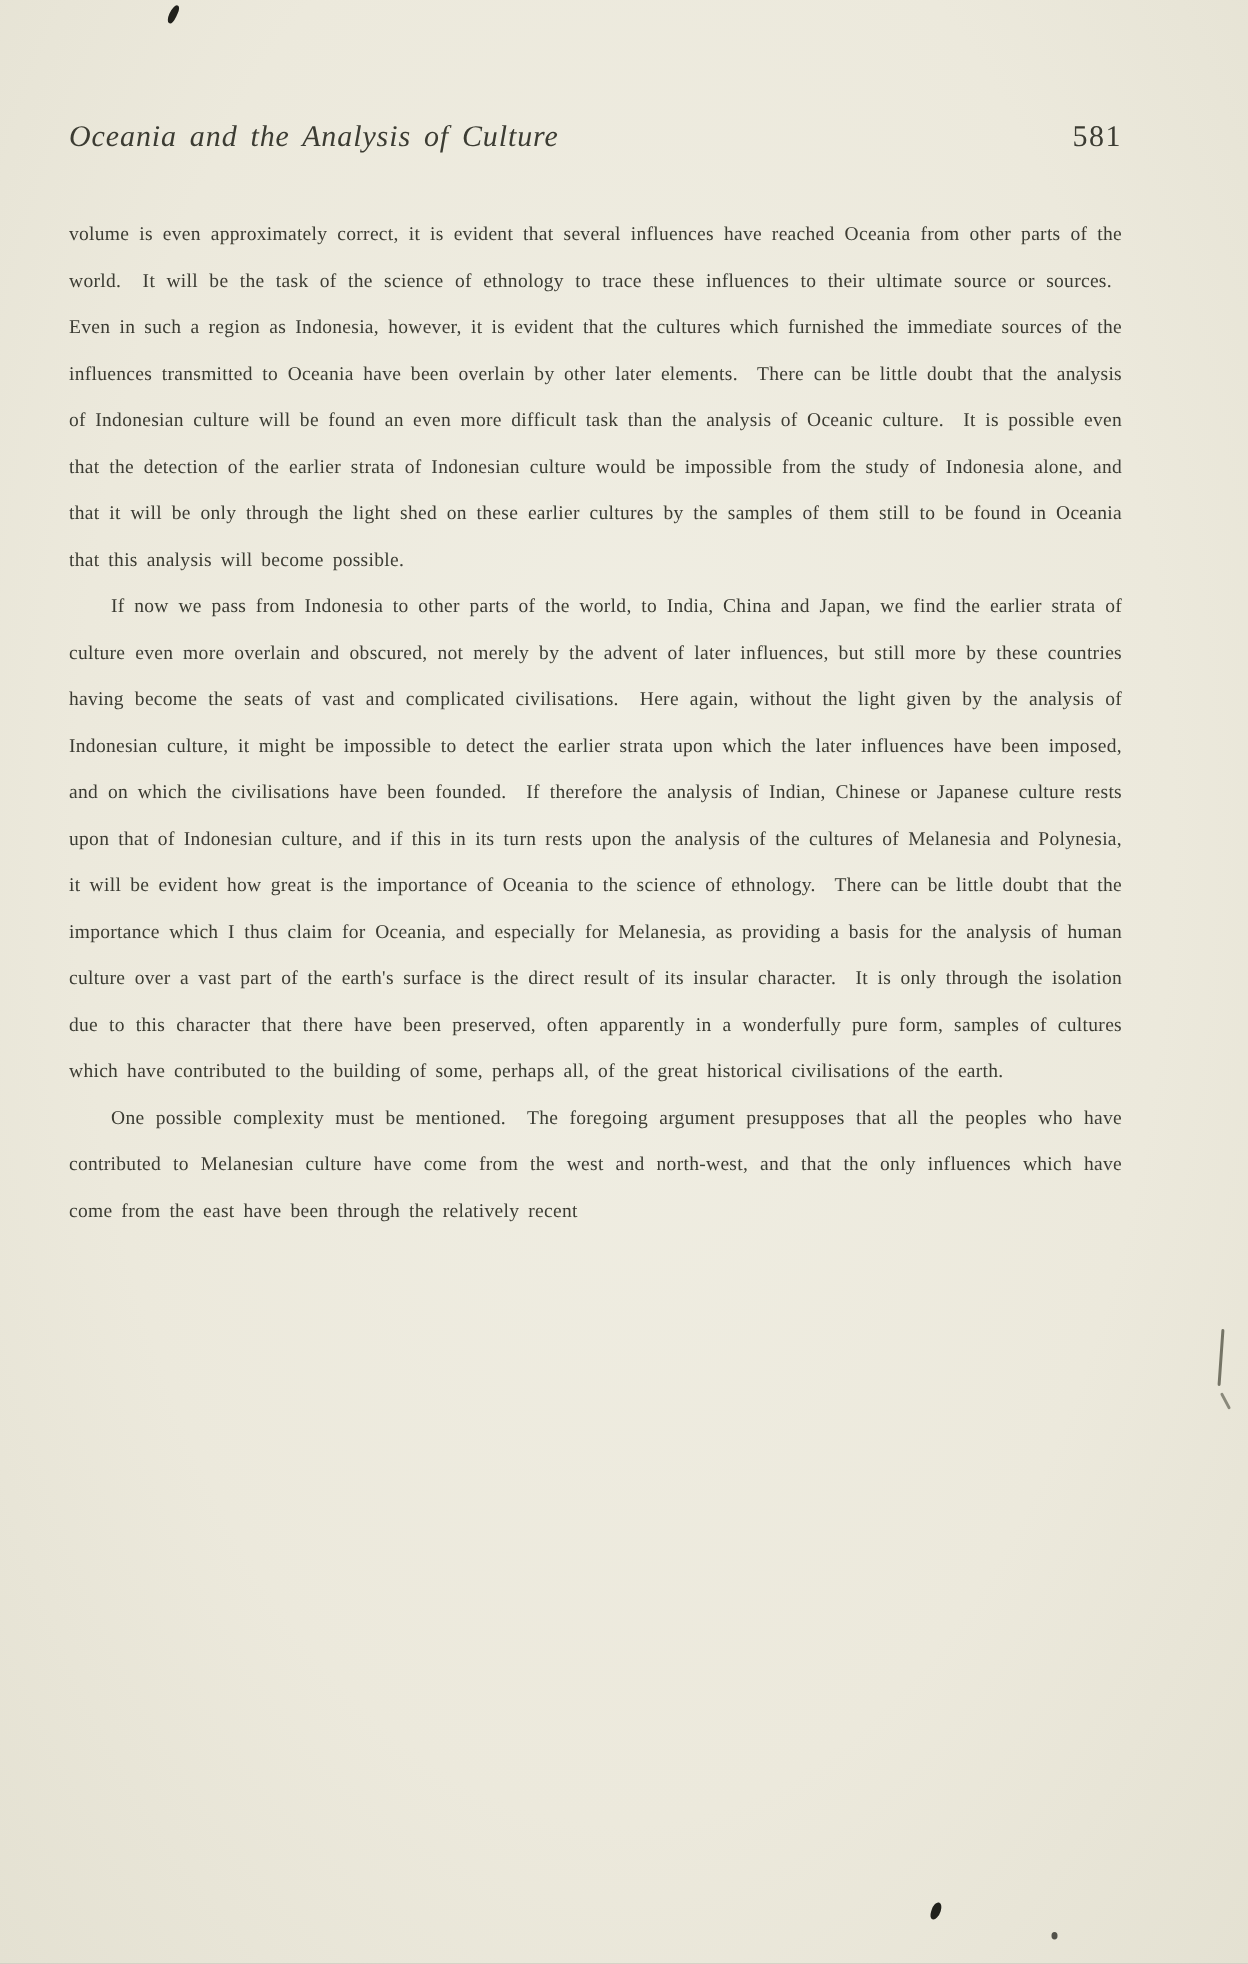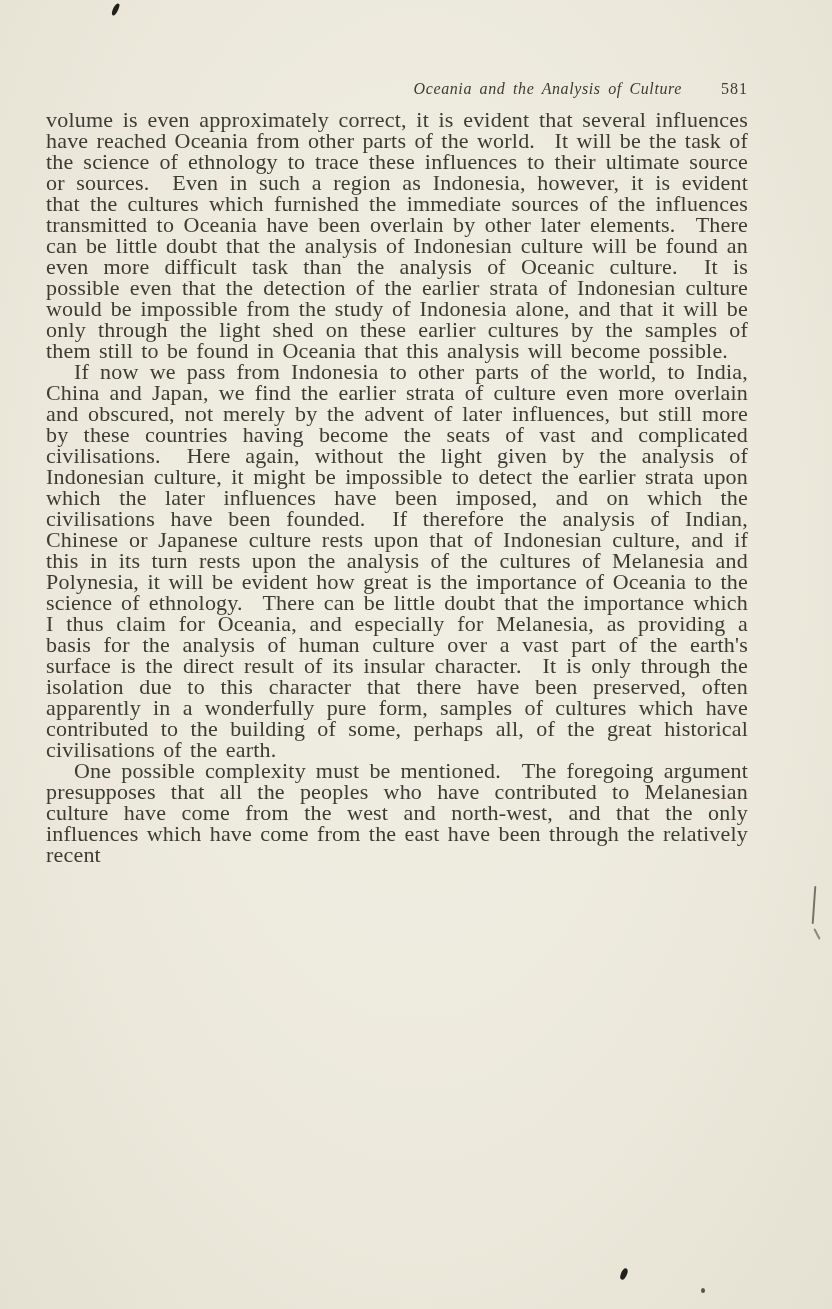--- a/index.html
+++ b/index.html
@@ -18,44 +18,43 @@
     overflow: hidden;
   }
 
   
   .running-head {
     position: absolute;
     top: 80px;
     left: 46px;
     width: 702px;
     display: flex;
-    justify-content: flex-end;
+    justify-content: space-between;
     align-items: baseline;
-    gap: 28px;
-    font-size: 16px;
+    font-size: 20px;
   }
   .head-title {
     font-style: italic;
     letter-spacing: 0.6px;
     word-spacing: 3px;
   }
   .head-page {
     font-style: normal;
     letter-spacing: 1px;
     margin-left: 11px;
   }
 
   
   .text-block {
     position: absolute;
-    top: 109px;
+    top: 140px;
     left: 46px;
     width: 702px;
-    font-size: 22px;
-    line-height: 21px;
+    font-size: 13px;
+    line-height: 31px;
     text-align: justify;
     word-spacing: 2.5px;
     letter-spacing: 0.2px;
   }
   .para {
     margin: 0;
   }
   .para.indent {
     text-indent: 28px;
   }

